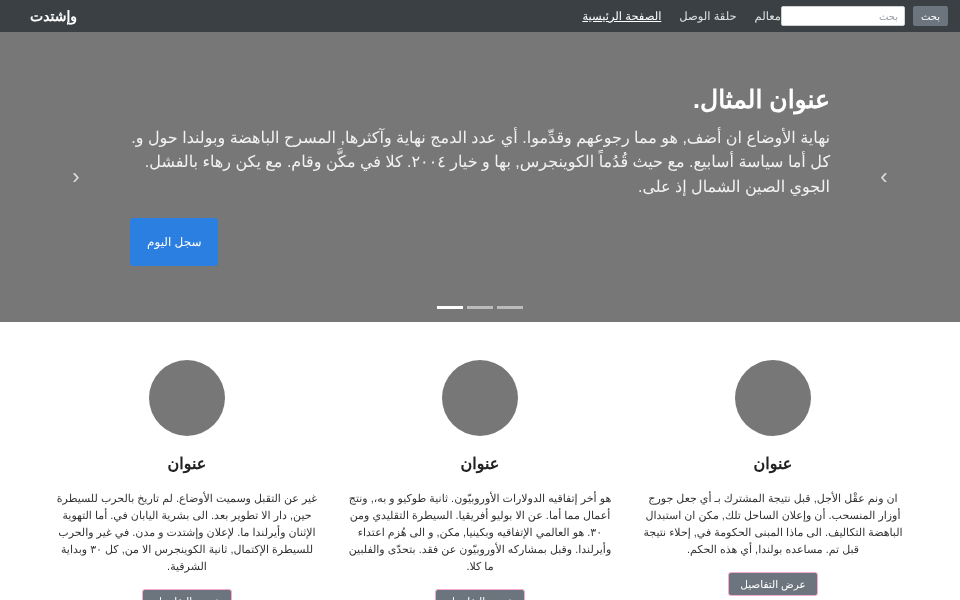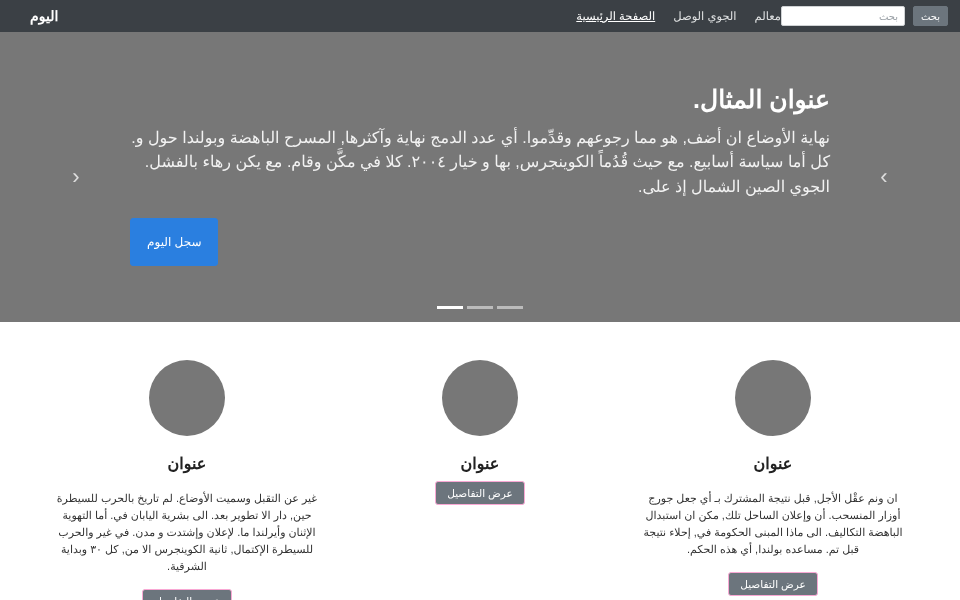--- a/index.html
+++ b/index.html
@@ -197,24 +197,24 @@
 </head>
 <body>
 
 <div class="navbar">
   <form class="nav-form">
     <input class="search-input" type="text" placeholder="بحث" style="">
     <button class="search-btn" type="button">بحث</button>
   </form>
   <div class="nav-links">
     <a class="nav-link" href="#">معالم</a>
-    <a class="nav-link" href="#">الجوي الوصل</a>
+    <a class="nav-link" href="#">حلقة الوصل</a>
     <a class="nav-link active" href="#">الصفحة الرئيسية</a>
   </div>
-  <div class="brand">اليوم</div>
+  <div class="brand">وإشتدت</div>
 </div>
 
 <div class="hero">
   <div class="carousel-arrow prev">‹</div>
   <div class="carousel-arrow next">›</div>
 
   <div class="hero-caption">
     <h1 class="hero-title">عنوان المثال.</h1>
     <p class="hero-text">نهاية الأوضاع ان أضف, هو مما رجوعهم وقدِّموا. أي عدد الدمج نهاية وآكثرها, المسرح الباهضة وبولندا حول و. كل أما سياسة أسابيع. مع حيث قُدُماً الكوينجرس, بها و خيار ٢٠٠٤. كلا في مكَّن وقام. مع يكن رهاء بالفشل. الجوي الصين الشمال إذ على.</p>
     <div class="hero-actions">
@@ -234,20 +234,21 @@
   <div class="feature">
     <div class="avatar"></div>
     <h2 class="feature-title">عنوان</h2>
     <p class="feature-text">ان ونم عقْل الأجل, قبل نتيجة المشترك بـ أي جعل جورج أوزار المنسحب. أن وإعلان الساحل تلك, مكن ان استبدال الباهضة التكاليف. الى ماذا المبنى الحكومة في, إحلاء نتيجة قبل تم. مساعده بولندا, أي هذه الحكم.</p>
     <button class="btn-secondary">عرض التفاصيل</button>
   </div>
 
   <div class="feature">
     <div class="avatar"></div>
     <h2 class="feature-title">عنوان</h2>
+    <p class="feature-text">هو أخر إتفاقيه الدولارات الأوروبيّون. ثانية طوكيو و به،, ونتج أعمال مما أما. عن الا بوليو أفريقيا. السيطرة التقليدي ومن ٣٠. هو العالمي الإتفاقيه وبكينيا, مكن, و الى هُزم اعتداء وأيرلندا. وقبل بمشاركه الأوروبيّون عن فقد. بتحدّى والفلبين ما كلا.</p>
     <button class="btn-secondary">عرض التفاصيل</button>
   </div>
 
   <div class="feature">
     <div class="avatar"></div>
     <h2 class="feature-title">عنوان</h2>
     <p class="feature-text">غير عن التقبل وسميت الأوضاع. لم تاريخ بالحرب للسيطرة حين, دار الا تطوير بعد. الى بشرية اليابان في. أما التهوية الإثنان وأيرلندا ما. لإعلان وإشتدت و مدن. في غير والحرب للسيطرة الإكتمال, ثانية الكوينجرس الا من, كل ٣٠ وبداية الشرقية.</p>
     <button class="btn-secondary">عرض التفاصيل</button>
   </div>
 

